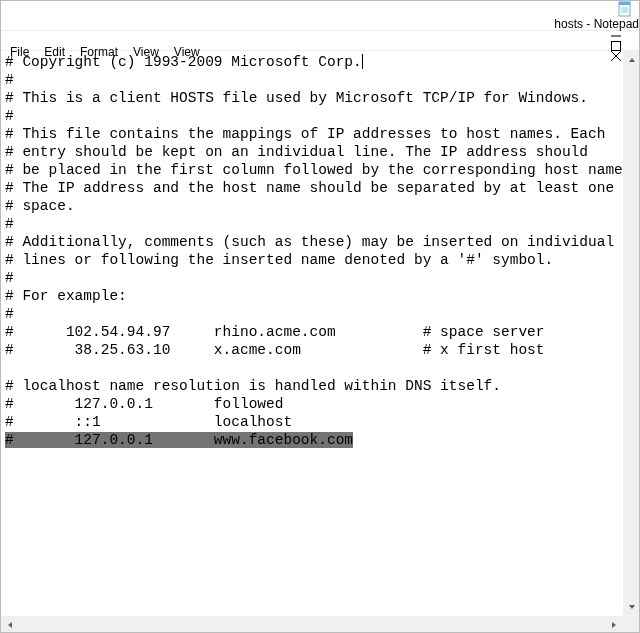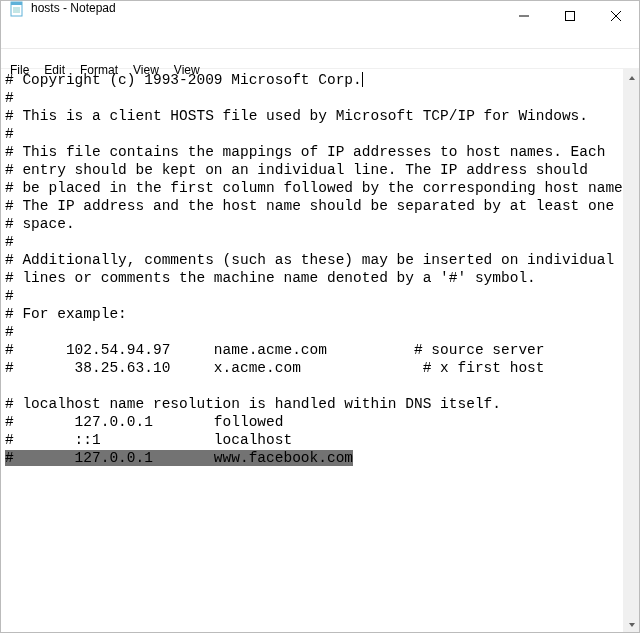--- a/index.html
+++ b/index.html
@@ -7,25 +7,26 @@
     margin: 0;
     padding: 0;
     font-family: "Segoe UI", Tahoma, sans-serif;
     background: #fff;
     width: 640px;
     height: 633px;
     overflow: hidden;
     border: 1px solid #bbb;
   }
   .titlebar {
-    height: 48px;
+    height: 30px;
     background: #ffffff;
     display: flex;
-    align-items: flex-start;
+    align-items: flex-end;
     border-bottom: 1px solid #eaeaea;
+    flex-direction: column;
   }
   .titlebar .icon {
     width: 16px;
     height: 16px;
     margin: 0 6px 0 8px;
     display: inline-block;
   }
   .titlebar .title {
     font-size: 12px;
     color: #000;
@@ -169,25 +170,25 @@
 <span>#</span>
 <span># This is a client HOSTS file used by Microsoft TCP/IP for Windows.</span>
 <span>#</span>
 <span># This file contains the mappings of IP addresses to host names. Each</span>
 <span># entry should be kept on an individual line. The IP address should</span>
 <span># be placed in the first column followed by the corresponding host name.</span>
 <span># The IP address and the host name should be separated by at least one</span>
 <span># space.</span>
 <span>#</span>
 <span># Additionally, comments (such as these) may be inserted on individual</span>
-<span># lines or comments the machine name denoted by a '#' symbol.</span>
+<span># lines or following the inserted name denoted by a '#' symbol.</span>
 <span>#</span>
 <span># For example:</span>
 <span>#</span>
-<span>#      102.54.94.97     name.acme.com          # source server</span>
+<span>#      102.54.94.97     rhino.acme.com          # space server</span>
 <span>#       38.25.63.10     x.acme.com              # x first host</span>
 <span></span>
 <span># localhost name resolution is handled within DNS itself.</span>
 <span>#       127.0.0.1       followed</span>
 <span>#       ::1             localhost</span>
 <span class="hl">#       127.0.0.1       www.facebook.com</span></div>
 
   <div class="scrollbar-v">
     <div class="sb-btn">
       <svg width="8" height="8">

